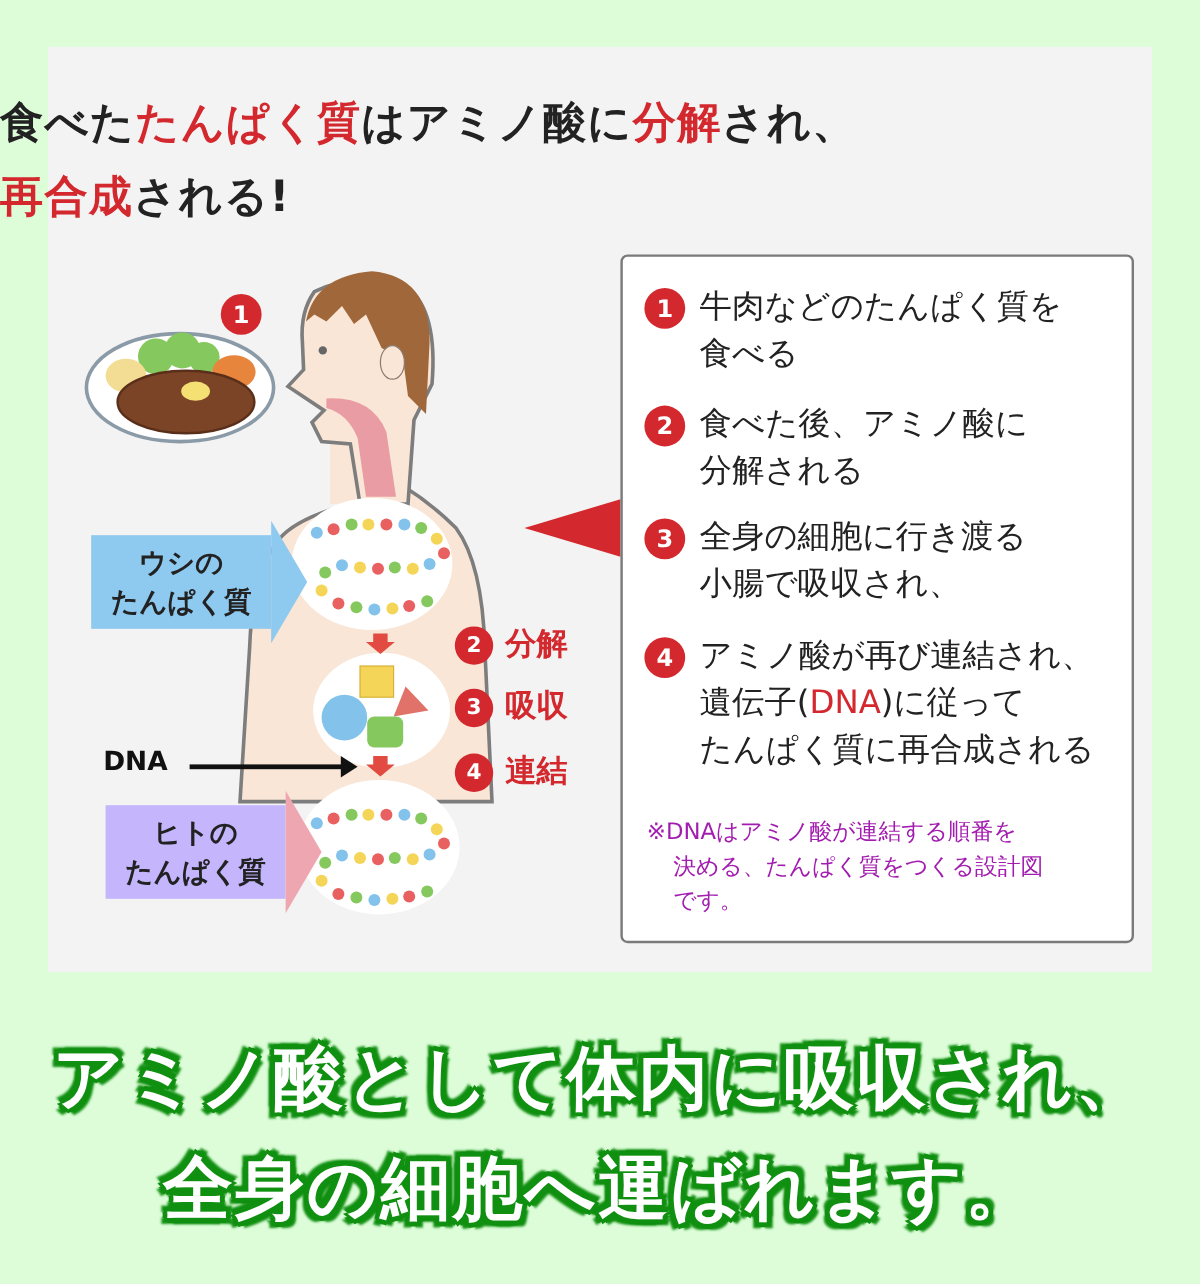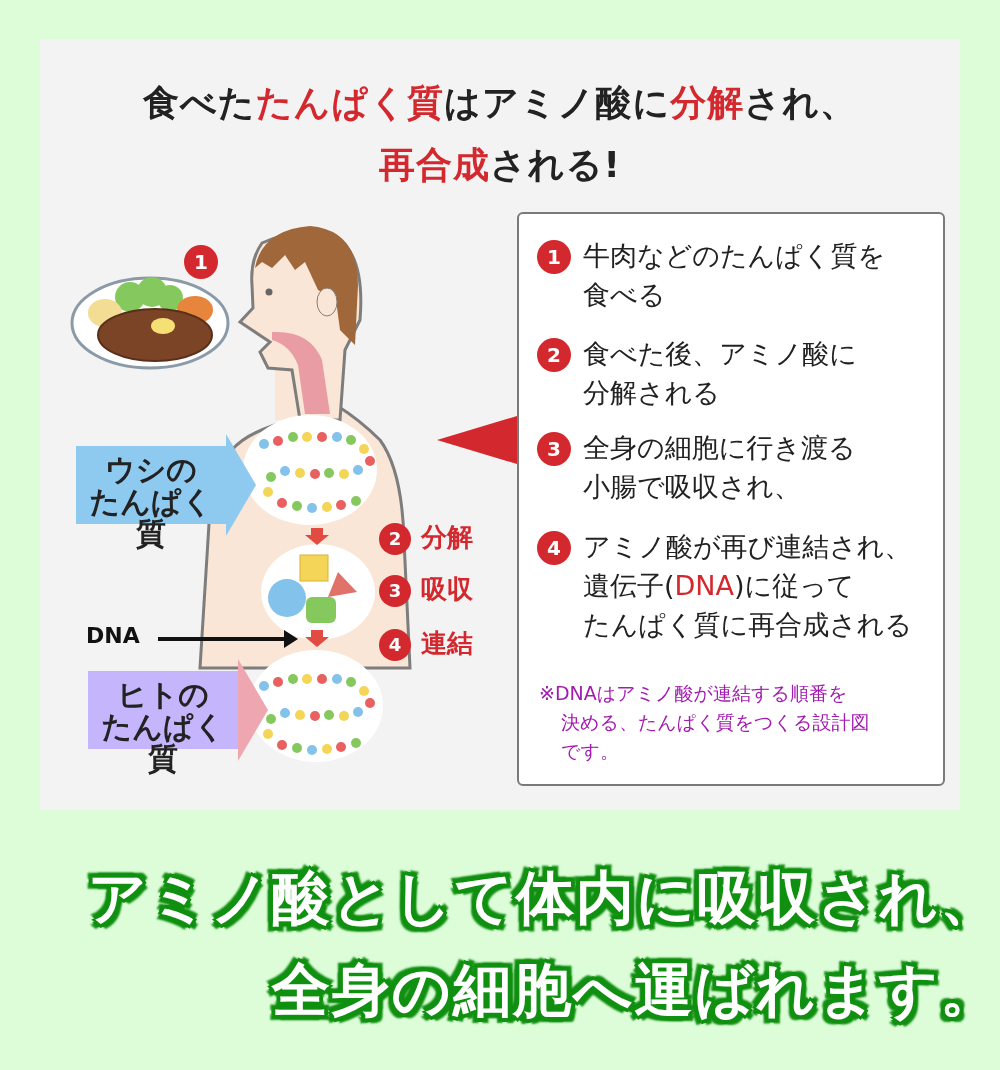--- a/index.html
+++ b/index.html
@@ -5,21 +5,21 @@
   html, body { margin: 0; padding: 0; }
   body {
     width: 1000px; height: 1070px; background: #ddfdd9; position: relative; overflow: hidden;
     font-family: "DejaVu Sans", "Liberation Sans", sans-serif;
   }
   .panel {
     position: absolute; left: 40px; top: 39px; width: 920px; height: 771px;
     background: #f3f3f3;
   }
   .title {
-    position: absolute; left: 0; top: 72px; width: 1000px; text-align: center;
+    position: absolute; left: 0; top: 72px; width: 1000px; 
     font-size: 36px; font-weight: bold; line-height: 62px; color: #222; letter-spacing: 1px;
   }
   .title .red { color: #d3282d; }
   .infobox {
     position: absolute; left: 517px; top: 212px; width: 428px; height: 574px;
     background: #fff; border: 2px solid #7a7a7a; border-radius: 6px; box-sizing: border-box;
   }
   .step { position: absolute; left: 14px; width: 400px; font-size: 27px; line-height: 39px; color: #222; }
   .step .txt { display: block; padding-left: 50px; }
   .badge {
@@ -31,41 +31,41 @@
   .note { position: absolute; left: 20px; top: 465px; width: 400px; font-size: 19px; line-height: 29px; color: #a21caf; }
   .note .indent { padding-left: 22px; display: block; }
 
   .pointer {
     position: absolute; left: 437px; top: 416px; width: 0; height: 0;
     border-top: 24px solid transparent; border-bottom: 24px solid transparent;
     border-right: 80px solid #d3282d;
   }
 
   .label-box {
-    position: absolute; width: 150px; height: 78px; font-size: 30px; font-weight: bold; line-height: 32px;
+    position: absolute; width: 150px; height: 78px; font-size: 23px; font-weight: bold; line-height: 32px;
     text-align: center; color: #222; padding-top: 8px; box-sizing: border-box;
   }
   .label-box::after {
     content: ""; position: absolute; right: -30px; top: -12px; width: 0; height: 0;
     border-top: 51px solid transparent; border-bottom: 51px solid transparent; border-left: 30px solid;
   }
   .cow { left: 76px; top: 446px; background: #8ec9ef; }
   .cow::after { border-left-color: #8ec9ef; }
   .human { left: 76px; top: 671px; background: #c4b5fd; margin-left: 12px; }
   .human::after { border-left-color: #eea7b1; }
 
   .proc { position: absolute; left: 379px; font-size: 26px; font-weight: bold; color: #d3282d; line-height: 34px; }
   .proc .badge { position: relative; display: inline-block; width: 32px; height: 32px; line-height: 32px; font-size: 18px; vertical-align: middle; margin-right: 10px; }
 
   .dna-label { position: absolute; left: 86px; top: 623px; font-size: 22px; font-weight: bold; color: #111; }
   .dna-arrow { position: absolute; left: 158px; top: 637px; width: 128px; height: 4px; background: #111; }
   .dna-arrow::after { content: ""; position: absolute; right: -12px; top: -7px; border-top: 9px solid transparent; border-bottom: 9px solid transparent; border-left: 14px solid #111; }
 
   .footer {
-    position: absolute; left: 0; width: 1000px; text-align: right; font-size: 58px; font-weight: bold;
+    position: absolute; left: 0; width: 1000px; text-align: center; font-size: 58px; font-weight: bold;
     color: #fff; letter-spacing: 2px;
     text-shadow: 0 0 4px #119011, 3px 3px 0 #119011, -3px -3px 0 #119011, 3px -3px 0 #119011, -3px 3px 0 #119011,
       4px 0 0 #119011, -4px 0 0 #119011, 0 4px 0 #119011, 0 -4px 0 #119011, 5px 5px 2px #119011, -5px 5px 2px #119011, 5px -5px 2px #119011, -5px -5px 2px #119011;
   }
   .footer.l1 { top: 860px; }
   .footer.l2 { top: 952px; }
   svg { position: absolute; left: 0; top: 0; }
 </style>
 </head>
 <body>

